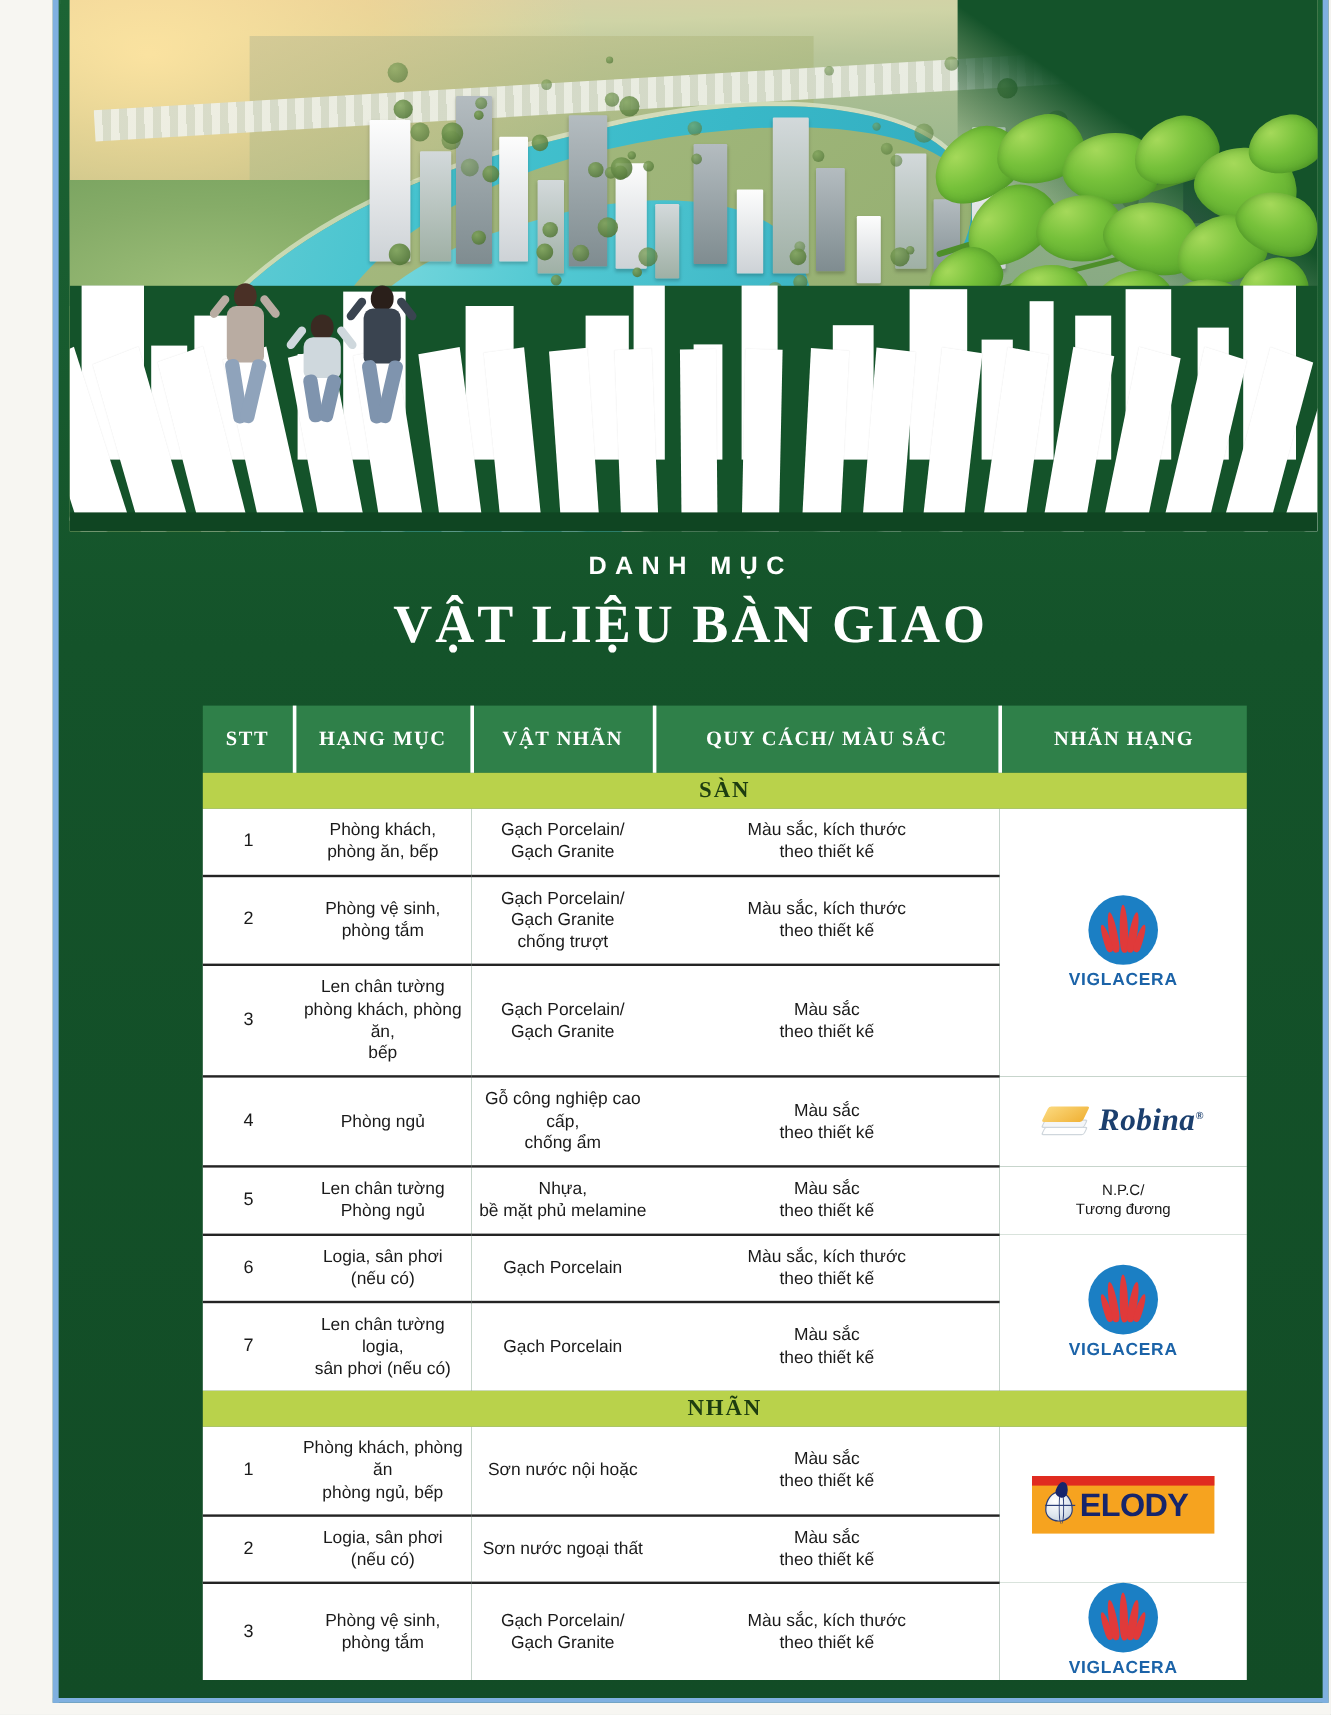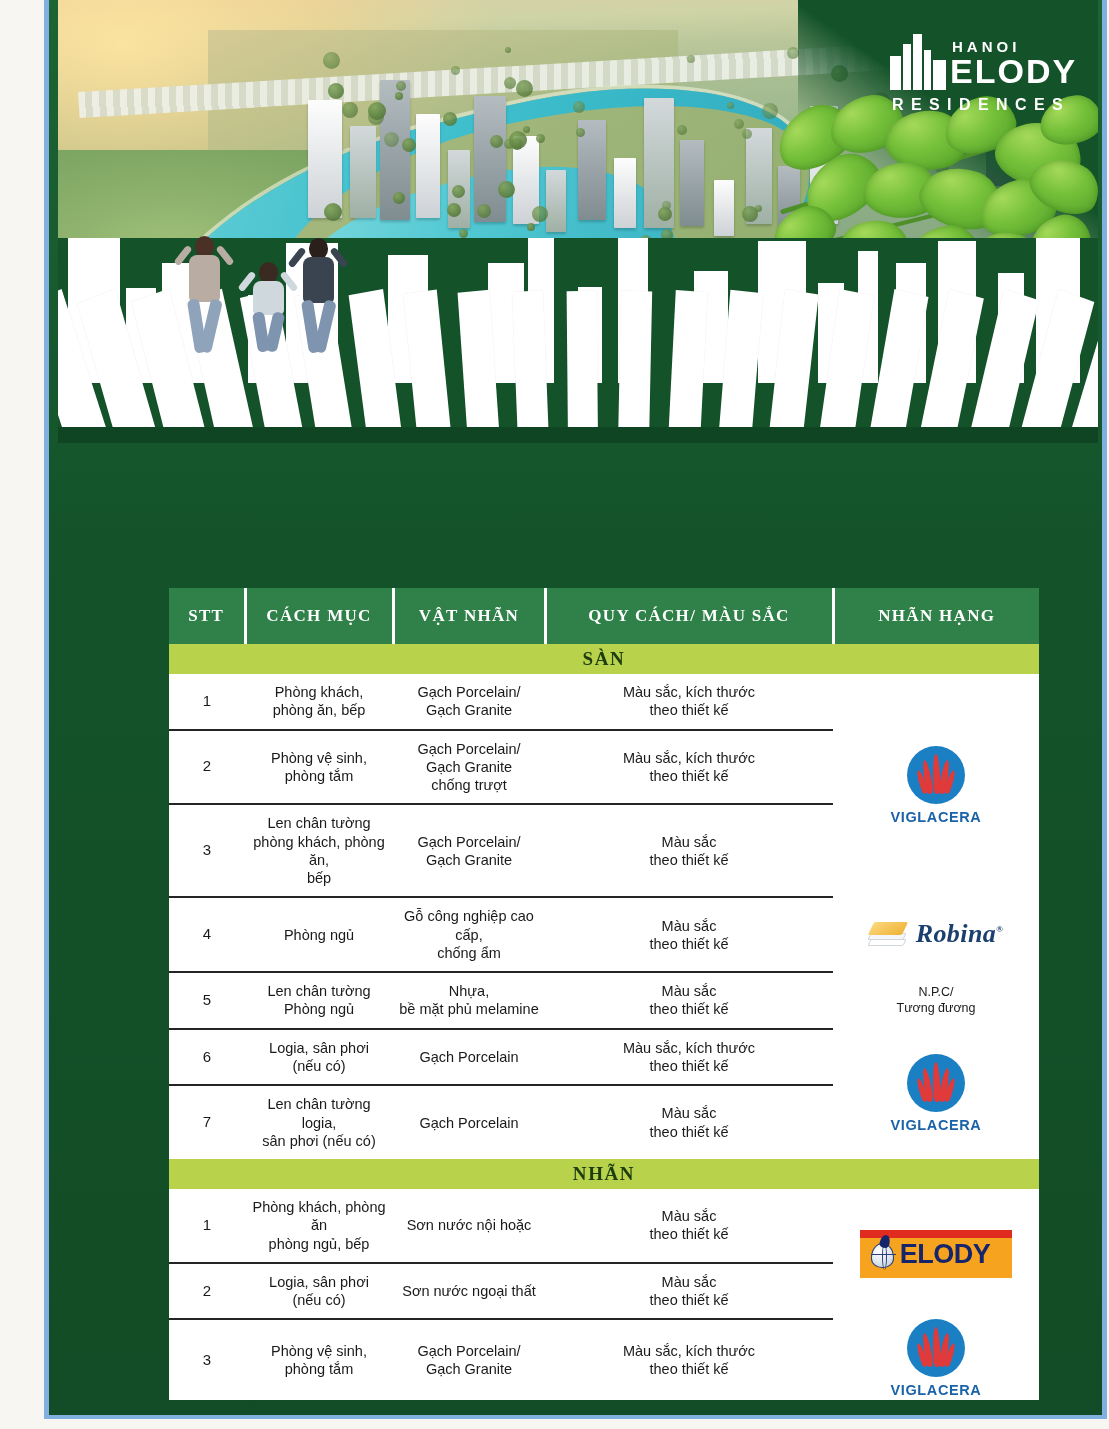--- a/index.html
+++ b/index.html
@@ -582,48 +582,40 @@
             <div class="person" style="left: 232px; top: 238px; width: 56px; height: 116px;">
               <span style="position:absolute;left:19px;top:0;width:19px;height:21px;border-radius:50% 50% 46% 46%;background:#2a1f1a;display:block"></span>
               <span style="position:absolute;left:13px;top:19px;width:31px;height:46px;border-radius:8px 8px 5px 5px;background:#3a4450;display:block"></span>
               <span style="position:absolute;left:-4px;top:16px;width:22px;height:7px;border-radius:4px;background:#3a4450;transform:rotate(-52deg);display:block"></span>
               <span style="position:absolute;left:38px;top:16px;width:22px;height:7px;border-radius:4px;background:#3a4450;transform:rotate(52deg);display:block"></span>
               <span style="position:absolute;left:15px;top:62px;width:12px;height:53px;border-radius:5px;background:#7f94ae;transform:rotate(-9deg);display:block"></span>
               <span style="position:absolute;left:29px;top:62px;width:12px;height:53px;border-radius:5px;background:#7f94ae;transform:rotate(13deg);display:block"></span>
             </div>
           </div>
 
-        <div class="logo">
-          <div class="logo-mark" id="logomark">
-              <i style="left: 0px; width: 11px; height: 34px;"></i>
-              <i style="left: 13px; width: 8px; height: 46px;"></i>
-              <i style="left: 23px; width: 9px; height: 56px;"></i>
-              <i style="left: 34px; width: 7px; height: 40px;"></i>
-              <i style="left: 43px; width: 13px; height: 30px;"></i>
-            </div>
-          <div class="logo-hanoi">HANOI</div>
-          <div class="logo-elody">ELODY</div>
-          <div class="logo-res">RESIDENCES</div>
-        </div>
       </div>
 
+      <div class="title-wrap">
+        <div class="kicker">DANH MỤC</div>
+        <div class="headline">VẬT LIỆU BÀN GIAO</div>
+      </div>
 
       <div class="table-wrap">
         <table class="spec">
           <colgroup>
             <col class="c1">
               <col class="c2">
               <col class="c3">
               <col class="c4">
               <col class="c5">
           </colgroup>
           <thead>
             <tr id="header-row">
                 <th>STT</th>
-                <th>CÁCH MỤC</th>
+                <th>HẠNG MỤC</th>
                 <th>VẬT NHÃN</th>
                 <th>QUY CÁCH/ MÀU SẮC</th>
                 <th>NHÃN HẠNG</th>
               </tr>
           </thead>
           <tbody id="tbody">
               <tr class="section">
                 <td colspan="5">SÀN</td>
               </tr>
               <tr>

